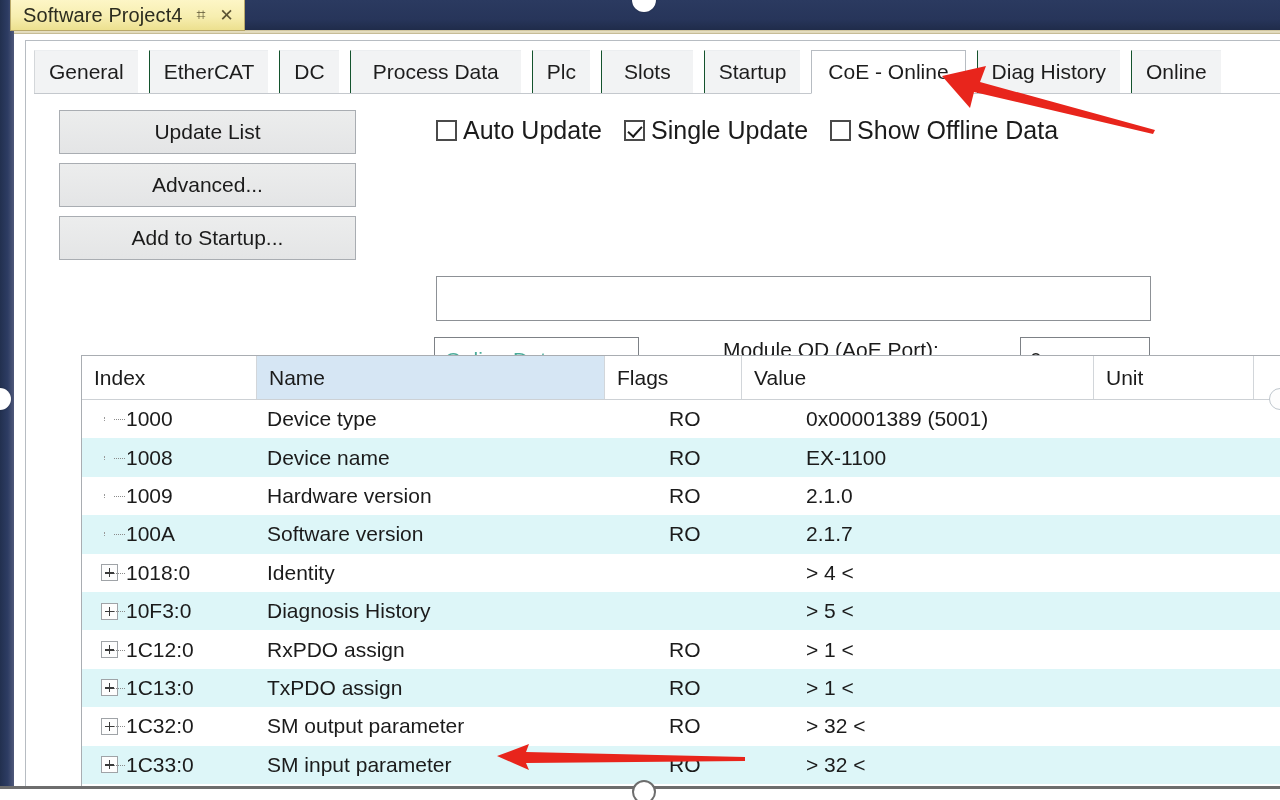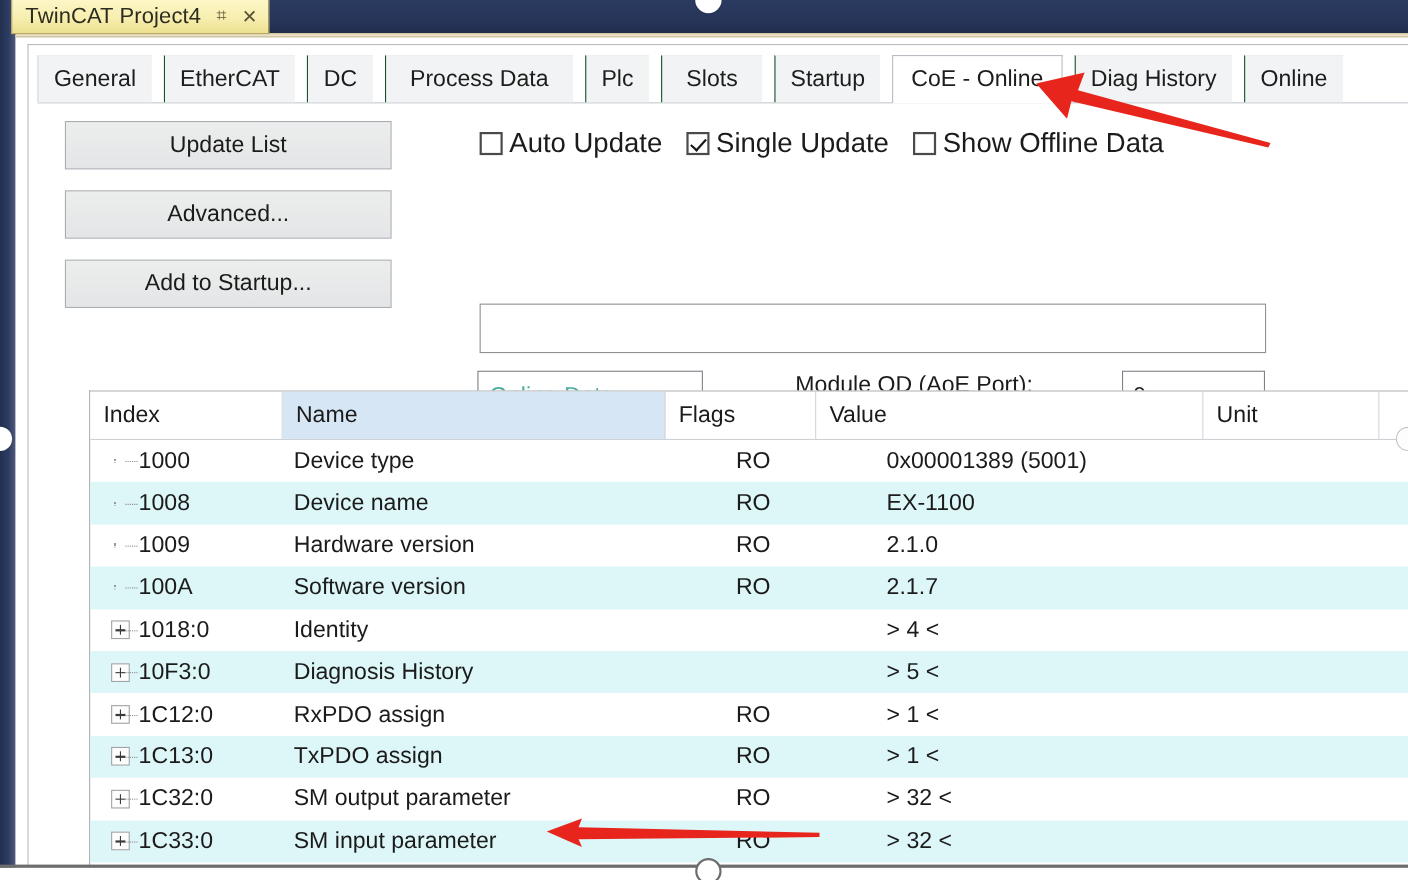--- a/index.html
+++ b/index.html
@@ -103,21 +103,21 @@
   }
 
   
   .toolbar {
     position: relative;
     padding: 16px 0 0 30px;
     height: 185px;
   }
   .btn-col {
     position: absolute; left: 33px; top: 16px;
-    display: flex; flex-direction: column; gap: 19px;
+    display: flex; flex-direction: column; gap: 9px;
   }
   .btn {
     width: 297px; height: 44px;
     background: linear-gradient(180deg,#eceded 0%,#e4e5e6 100%);
     border: 1px solid #a9adb2;
     font-size: 21px; color: #1b1b1b;
     font-family: "Liberation Sans", sans-serif;
     display: flex; align-items: center; justify-content: center;
   }
 
@@ -237,21 +237,21 @@
 </head>
 <body>
 
 <div id="root">
 
   <div class="navy-top"></div>
   <div class="navy-left"></div>
   <div class="gold-rule"></div>
 
   <div class="doc-tab">
-    <span class="doc-tab-title">TwinCAT Project4</span>
+    <span class="doc-tab-title">Software Project4</span>
     <span class="tab-icon pin">⌗</span>
     <span class="tab-icon">✕</span>
   </div>
 
   <div class="panel">
 
     <div class="tabstrip">
       <div class="tab">General</div>
       <div class="tab">EtherCAT</div>
       <div class="tab">DC</div>

